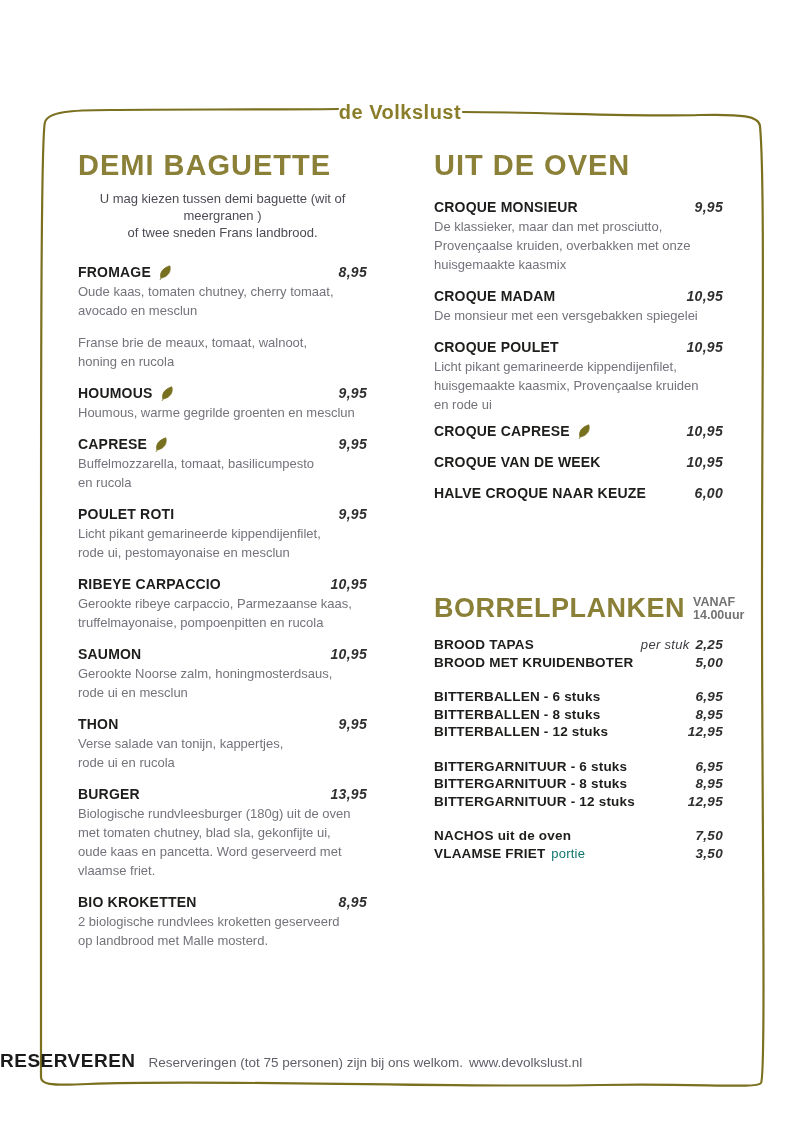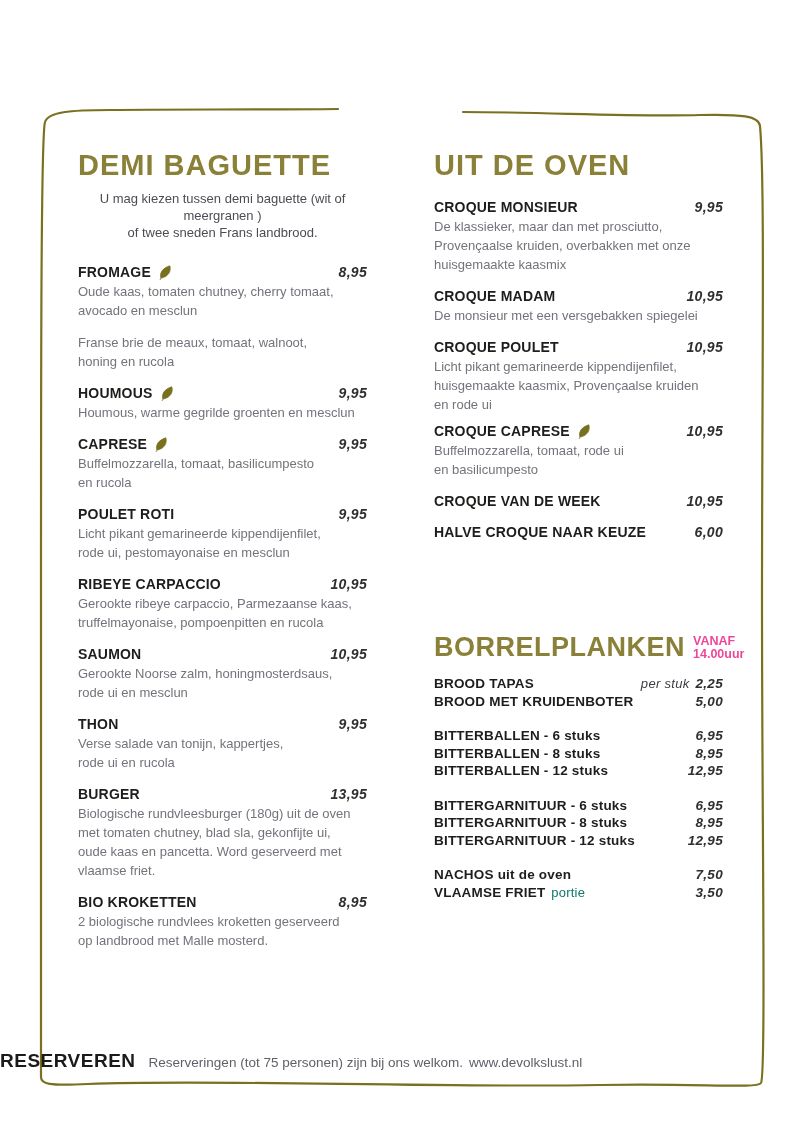--- a/index.html
+++ b/index.html
@@ -37,21 +37,21 @@
   .price { margin-left:auto; font-weight:700; color:#2f2f2f; letter-spacing:0.3px; padding-left:8px; white-space:nowrap;font-style:italic; }
   .item-desc {
     margin-top:1px; font-size:13px; line-height:19px; color:#73737b;
     white-space:pre-line;
   }
   .borrel { margin-top:91px; }
   .borrel-h { display:flex; align-items:flex-end; }
   .borrel-h .section-h { font-size:27px; line-height:30px; letter-spacing:0.5px; }
   .vanaf {
     margin-left:8px; padding-bottom:1px; font-size:12.5px; line-height:13px;
-    font-weight:700; color:#ec4899; white-space:pre-line;
+    font-weight:700; color:#737373; white-space:pre-line;
   }
   .bgroup { margin-top:13px; }
   .bgroup + .bgroup { margin-top:17px; }
   .brow {
     display:flex; align-items:flex-start; font-size:13.5px; line-height:17.5px;
     font-weight:700; color:#1d1d1b; letter-spacing:0.2px;
   }
   .price-prefix { font-weight:400; color:#3c3c42; font-size:13px; margin-right:6px; }
   .suffix { font-weight:400; color:#0f766e; font-size:13px; margin-left:6px; }
   .footer { position:absolute; top:1050px; left:0; width:800px; text-align:left; }
@@ -72,20 +72,21 @@
              C41,820 40,1040 41,1077
              C41,1084 48,1086 88,1084
              C220,1079 420,1088 600,1085
              C700,1083 757,1089 761,1083
              C766,1075 762,820 762,600
              C762,380 765,180 760,126
              C759,116 742,114 700,115
              C640,117 540,112 463,112" fill="none" stroke="#7a701f" stroke-width="2.2" stroke-linecap="round"></path>
   </svg>
 
+  <div class="logo">de Volkslust</div>
 
   <div class="col col-left">
     <h2 class="section-h">DEMI BAGUETTE</h2>
     <div class="intro">U mag kiezen tussen demi baguette  (wit of meergranen )
 of twee sneden Frans landbrood.</div>
 
     <div class="items">
 
       <div class="item">
         <div class="item-head">
@@ -228,22 +229,20 @@
       <div class="item tight">
         <div class="item-head">
           <span>CROQUE CAPRESE</span>
           <span class="leaf">
               <svg width="15" height="15" viewBox="0 0 20 20">
                 <path d="M2.5,16 C2,9 7,3.5 17.5,2.5 C17.8,10.5 12.5,15.5 4.5,15.9 Z M2.5,16 L0.8,18.2" fill="#77701f" stroke="#77701f" stroke-width="1" transform="rotate(-12 10 10)"></path>
               </svg>
             </span>
           <span class="price">10,95</span>
         </div>
-        <div class="item-desc">Buffelmozzarella, tomaat, rode ui
-en basilicumpesto</div>
       </div>
 
       <div class="item">
         <div class="item-head">
           <span>CROQUE VAN DE WEEK</span>
           <span class="price">10,95</span>
         </div>
       </div>
 
       <div class="item">

